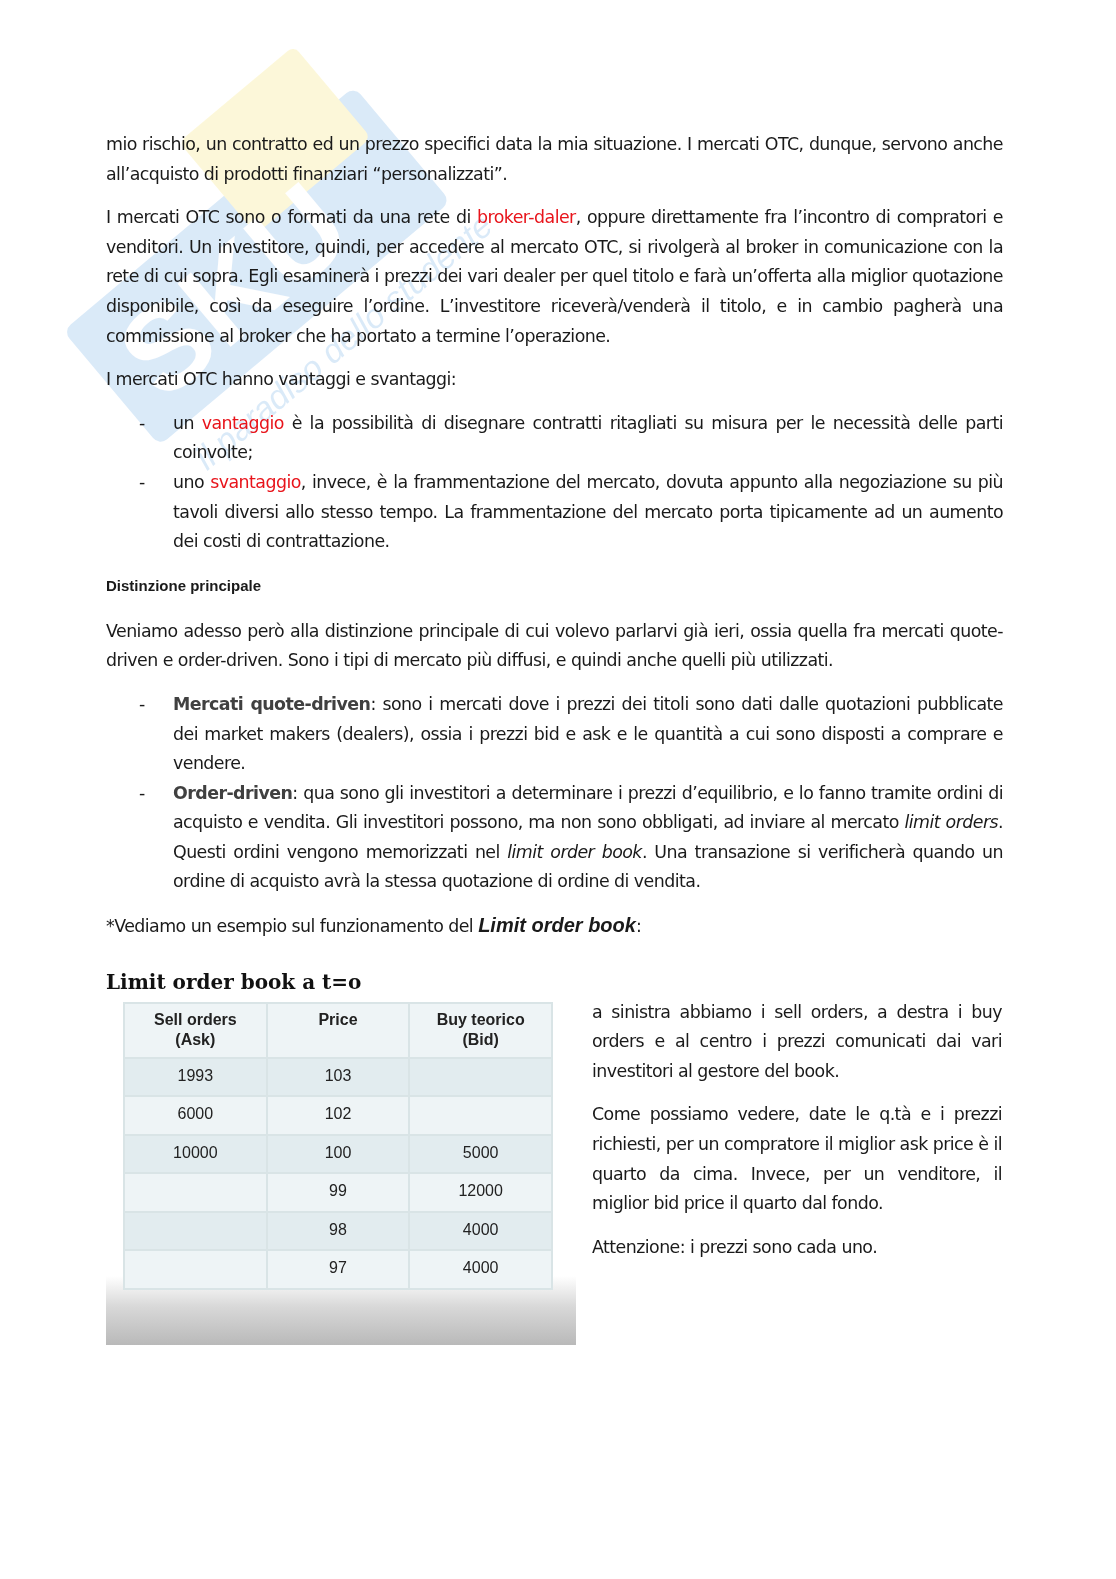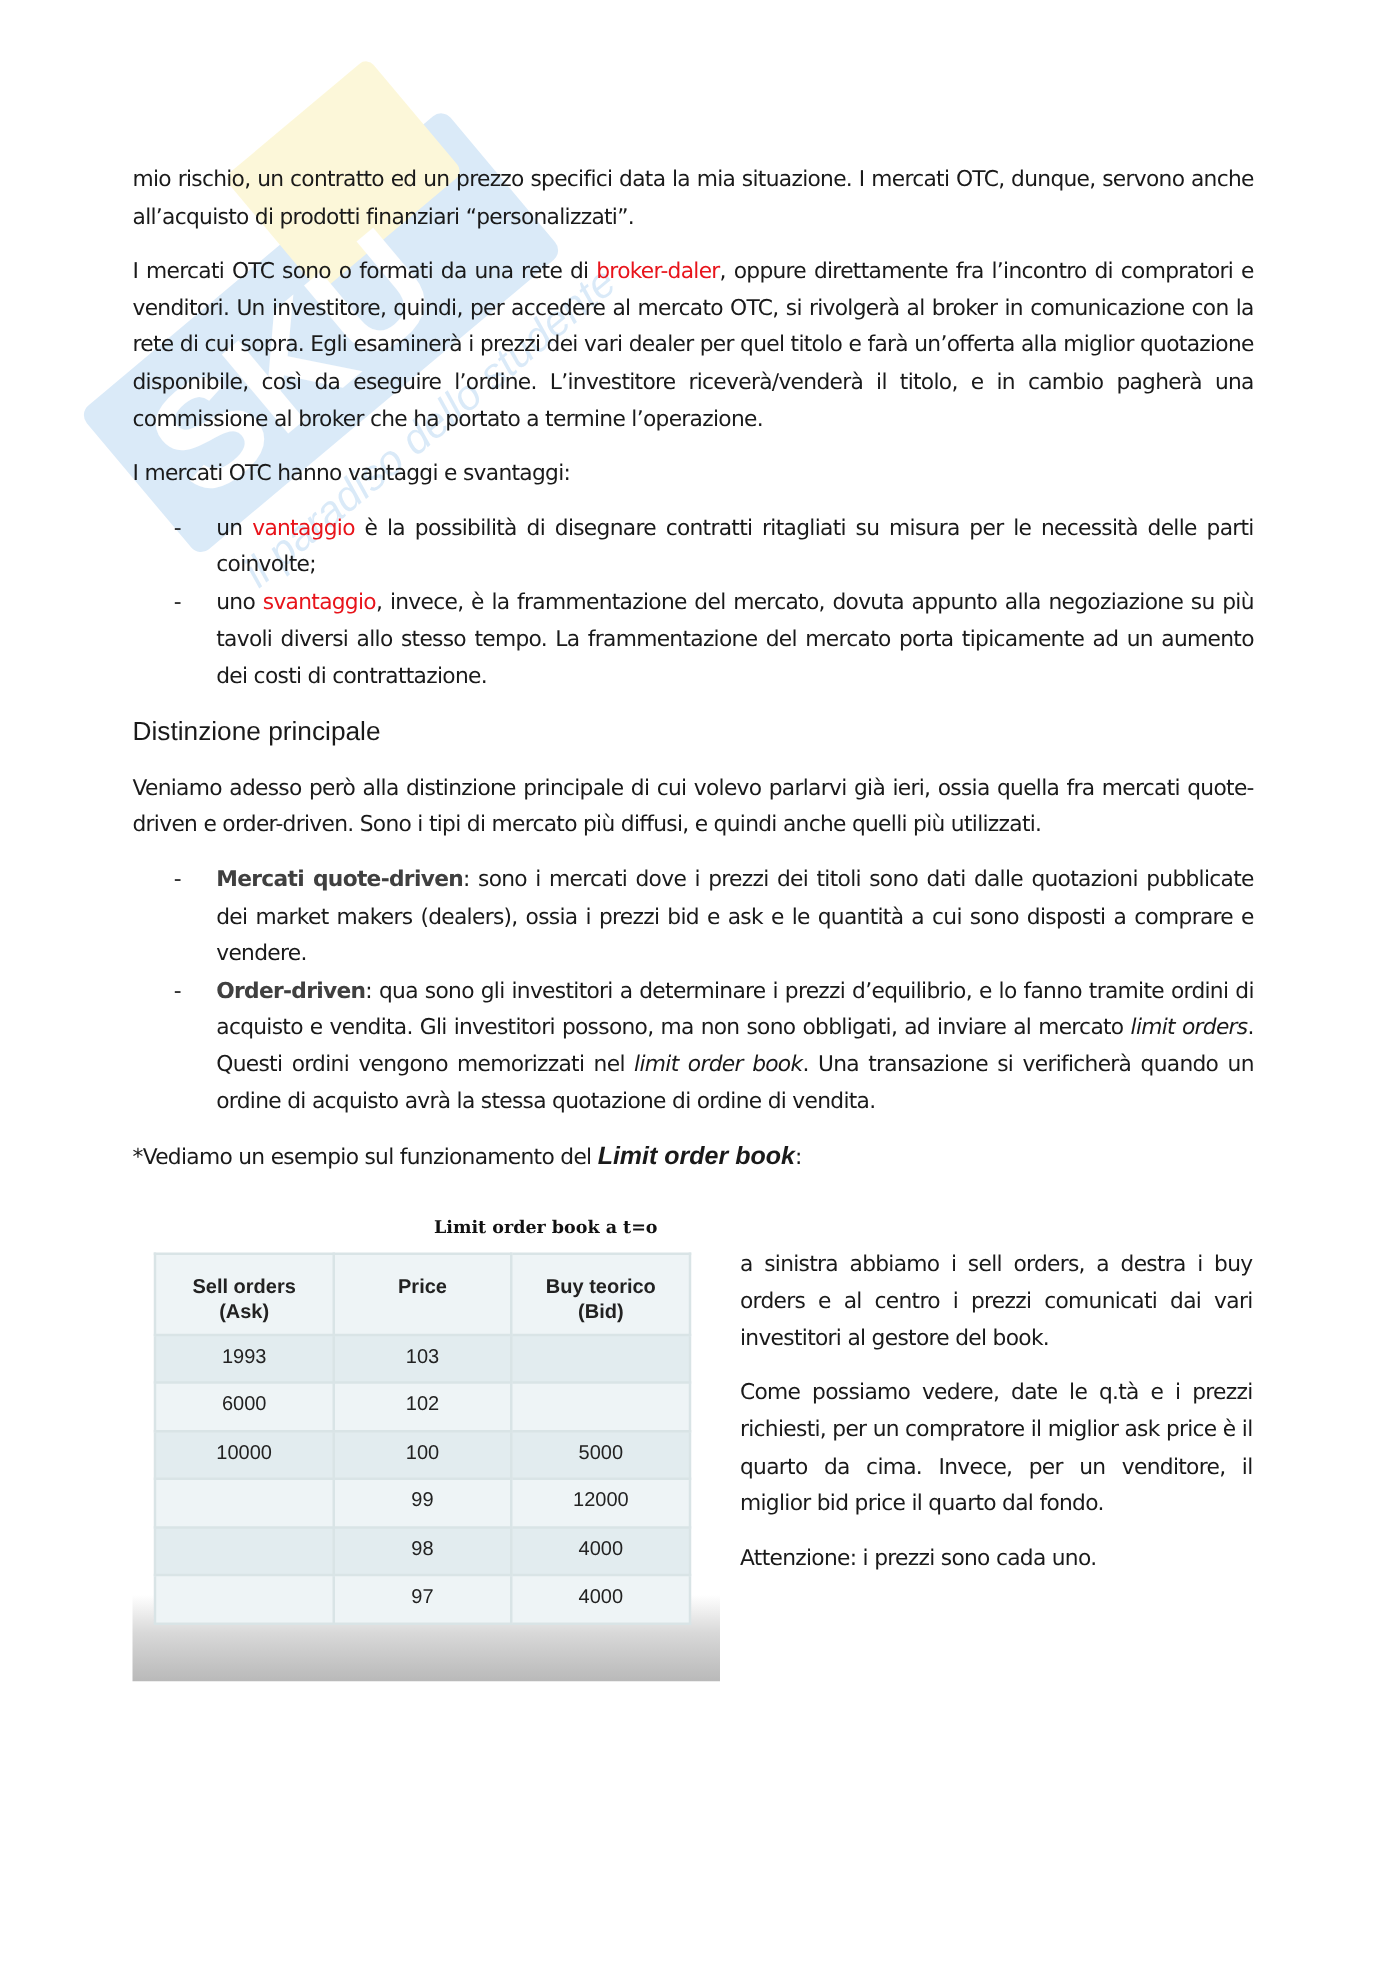--- a/index.html
+++ b/index.html
@@ -8,32 +8,32 @@
   .watermark { position: absolute; left: 30px; top: 40px; width: 460px; height: 460px;
                pointer-events: none; opacity: 0.16; }
   .page { position: absolute; left: 106px; top: 130px; width: 897px;
           font-family: "DejaVu Sans", sans-serif; font-size: 17.4px; line-height: 29.6px; letter-spacing: -0.55px; }
   p { margin: 0 0 14px 0; text-align: justify; }
   .red { color: #e8141b; }
   .redb { color: #404040; font-weight: bold; }
   ul.dash { list-style: none; margin: 0 0 14px 0; padding: 0; }
   ul.dash li { position: relative; padding-left: 67px; text-align: justify; }
   ul.dash li .bullet { position: absolute; left: 33px; top: 0; }
-  h2 { font-family: "Liberation Sans", sans-serif; font-weight: normal; font-size: 21px;
+  h2 { font-family: "Liberation Sans", sans-serif; font-weight: bold; font-size: 15px;
        margin: 4px 0 16px 0; letter-spacing: 0; line-height: 30px; }
   .lob { font-family: "Liberation Sans", sans-serif; font-weight: bold; font-style: italic; font-size: 20px; letter-spacing: 0; }
   .row2 { display: flex; gap: 16px; margin-top: 20px; }
   .figure { position: relative; width: 470px; height: 383px; flex: none;
             background: linear-gradient(to bottom, #ffffff 0%, #ffffff 82%, #d8d8d8 90%, #b9b9b9 100%); }
-  .fig-title { position: absolute; left: 0; right: 0; top: 6px; text-align: right;
-               font-family: "DejaVu Serif", serif; font-weight: bold; font-size: 14px; letter-spacing: 0; padding-right: 50px; color:#111; }
+  .fig-title { position: absolute; left: 0; right: 0; top: 6px; text-align: left;
+               font-family: "DejaVu Serif", serif; font-weight: bold; font-size: 20px; letter-spacing: 0; padding-right: 50px; color:#111; }
   table.book { position: absolute; left: 17px; top: 40px; width: 430px; border-collapse: collapse;
                font-family: "Liberation Sans", sans-serif; font-size: 16px; letter-spacing: 0; color:#222; }
   table.book th, table.book td { border: 2px solid #d9e4e6; text-align: center; width: 33.3%; }
-  table.book th { background: #eef4f6; font-weight: bold; height: 46px; line-height: 20px; vertical-align: top; padding-top: 16px; }
+  table.book th { background: #eef4f6; font-weight: bold; height: 46px; line-height: 20px; vertical-align: top; padding-top: 6px; }
   table.book td { height: 33.5px; vertical-align: top; padding-top: 2px; }
   table.book tr:nth-child(odd) td { background: #e2ecef; }
   table.book tr:nth-child(even) td { background: #eef4f6; }
   .side { width: 410px; flex: none; padding-top: 36px; }
   .side p { margin-bottom: 14px; }
 </style>
 </head>
 <body>
 
 <svg class="watermark" viewBox="0 0 460 460">

